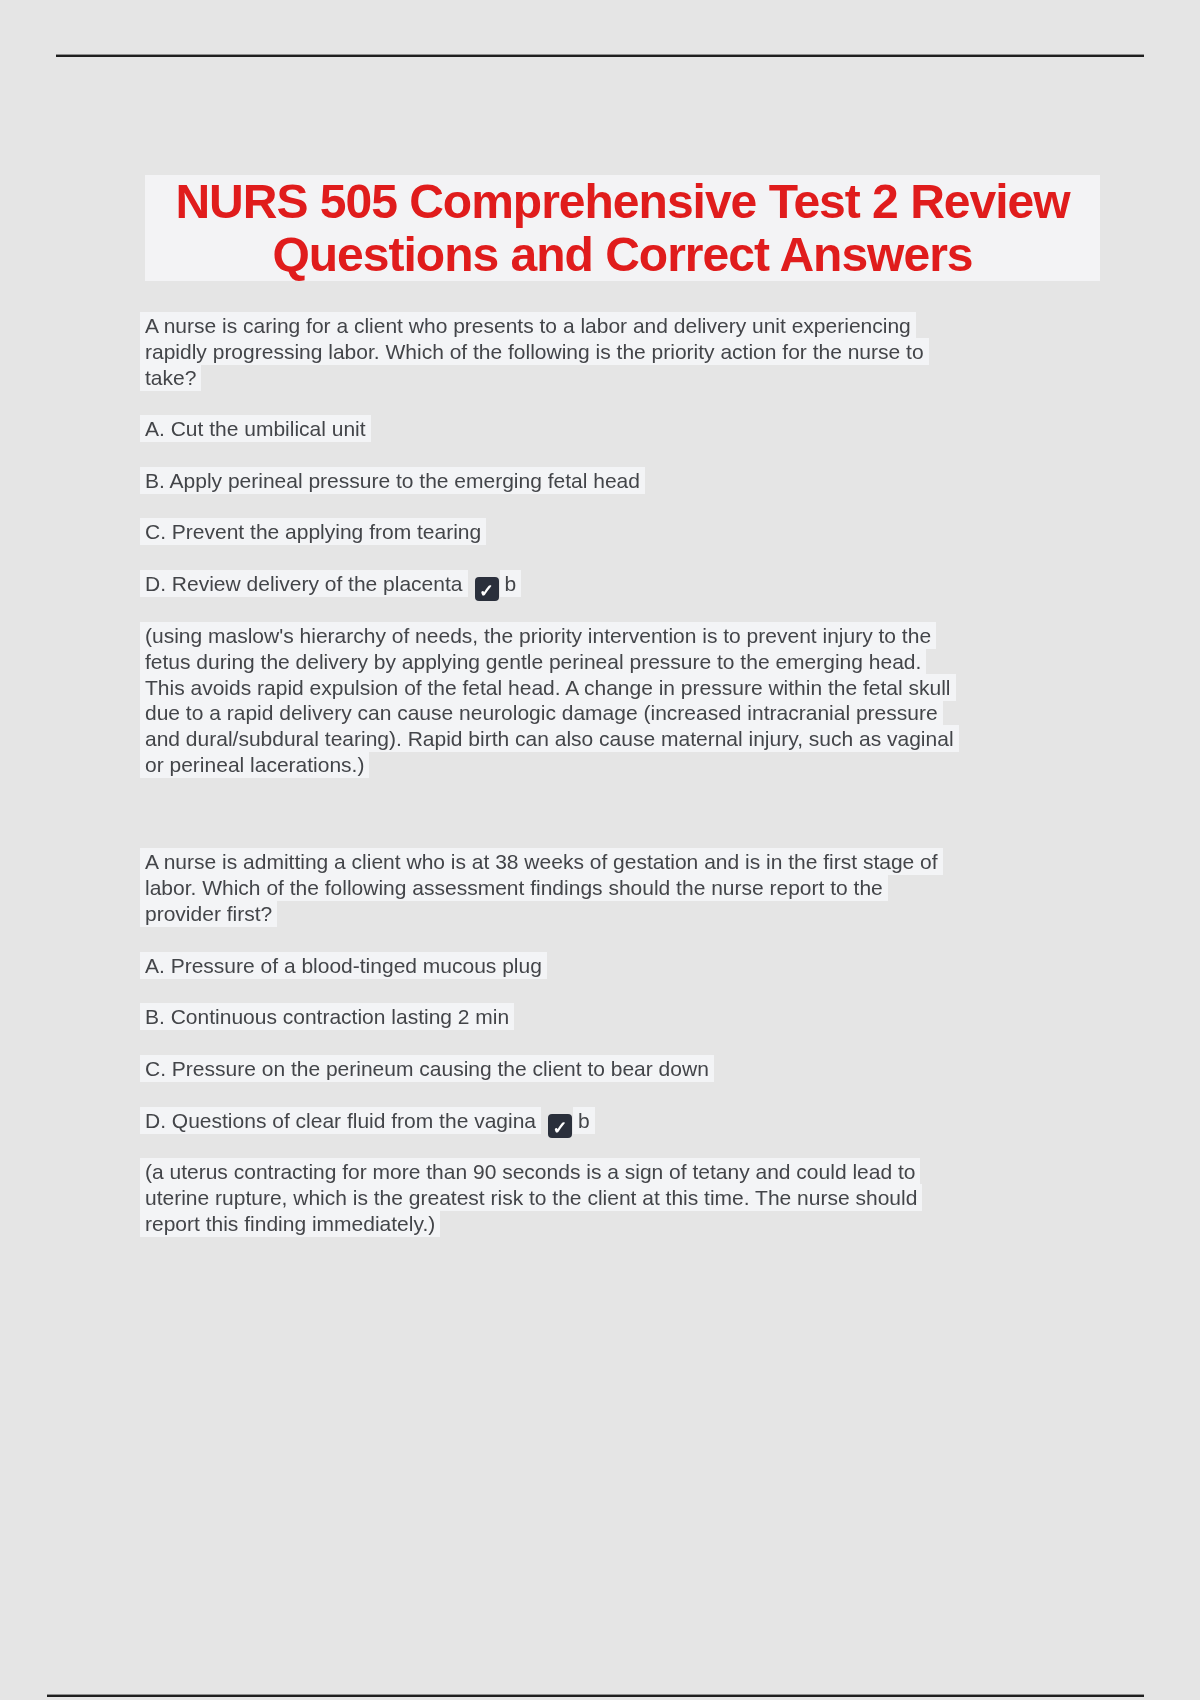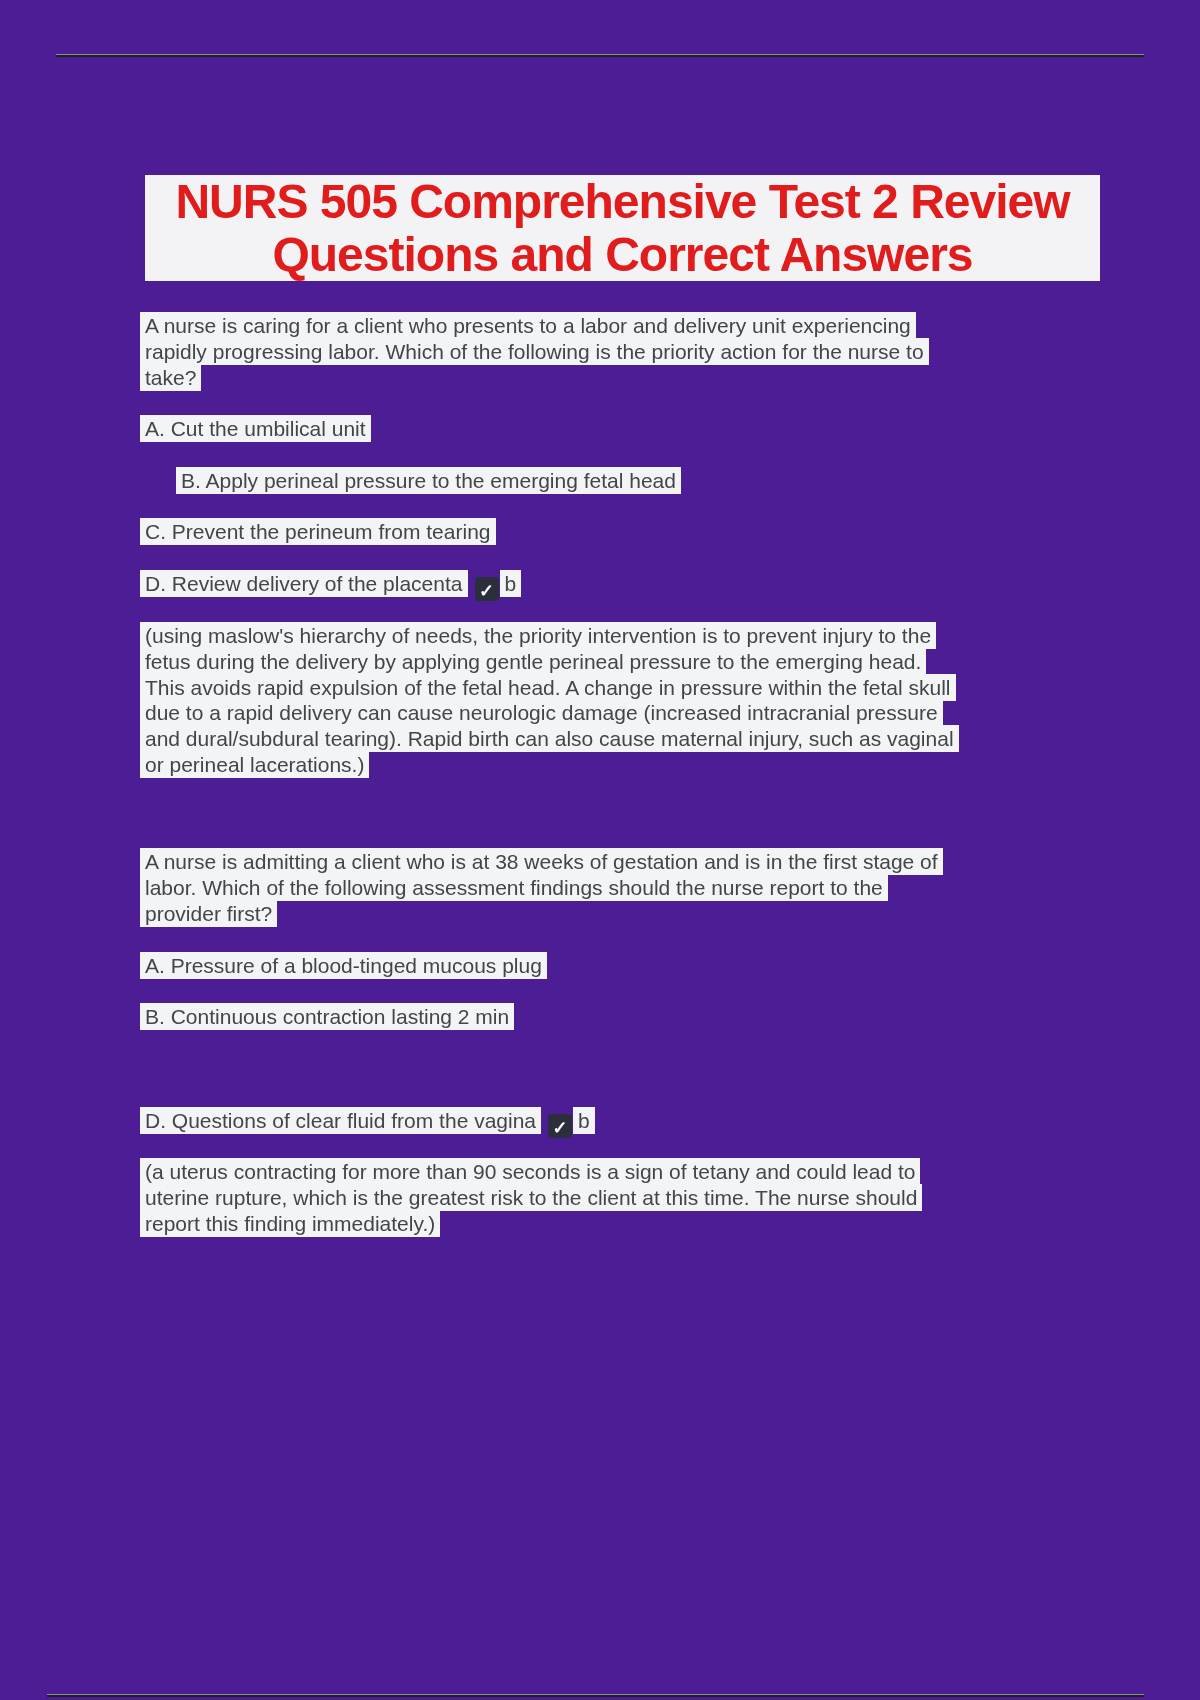--- a/index.html
+++ b/index.html
@@ -4,21 +4,21 @@
 <style>
   html, body {
     margin: 0;
     padding: 0;
     background: #ffffff;
   }
   .page {
     position: relative;
     width: 1200px;
     height: 1700px;
-    background: #4c1d95;
+    background: #e5e5e5;
     font-family: "Liberation Sans", sans-serif;
     overflow: hidden;
   }
   .rule {
     position: absolute;
     height: 3px;
     background: #1f1f1f;
     border-top: 1px solid #8f8f8f;
     box-sizing: border-box;
   }
@@ -70,21 +70,21 @@
     color: #ffffff;
     font-size: 18px;
     font-weight: bold;
     line-height: 24px;
     display: inline-block;
   }
 
   
   #q1-stem   { top: 313px; }
   #q1-opt-a  { top: 416px; }
-  #q1-opt-b  { top: 468px; margin-left: 36px; }
+  #q1-opt-b  { top: 468px; }
   #q1-opt-c  { top: 519px; }
   #q1-opt-d  { top: 571px; }
   #q1-expl   { top: 623px; }
   #q2-stem   { top: 849px; }
   #q2-opt-a  { top: 953px; }
   #q2-opt-b  { top: 1004px; }
   #q2-opt-c  { top: 1056px; }
   #q2-opt-d  { top: 1108px; }
   #q2-expl   { top: 1159px; }
   #q3-stem   { top: 1261px; }
@@ -100,39 +100,40 @@
 Questions and Correct Answers</h1>
 
   <div class="block" id="q1-stem"><span class="hl">A nurse is caring for a client who presents to a labor and delivery unit experiencing
 rapidly progressing labor. Which of the following is the priority action for the nurse to
 take?</span></div>
 
   <div class="block" id="q1-opt-a"><span class="hl">A. Cut the umbilical unit</span></div>
 
   <div class="block" id="q1-opt-b"><span class="hl">B. Apply perineal pressure to the emerging fetal head</span></div>
 
-  <div class="block" id="q1-opt-c"><span class="hl">C. Prevent the perineum from tearing</span></div>
+  <div class="block" id="q1-opt-c"><span class="hl">C. Prevent the applying from tearing</span></div>
 
   <div class="block" id="q1-opt-d"><span class="hl">D. Review delivery of the placenta</span><span class="checkbox"><span class="check-glyph">✓</span></span><span class="hl">b</span></div>
 
   <div class="block" id="q1-expl"><span class="hl">(using maslow's hierarchy of needs, the priority intervention is to prevent injury to the
 fetus during the delivery by applying gentle perineal pressure to the emerging head.
 This avoids rapid expulsion of the fetal head. A change in pressure within the fetal skull
 due to a rapid delivery can cause neurologic damage (increased intracranial pressure
 and dural/subdural tearing). Rapid birth can also cause maternal injury, such as vaginal
 or perineal lacerations.)</span></div>
 
   <div class="block" id="q2-stem"><span class="hl">A nurse is admitting a client who is at 38 weeks of gestation and is in the first stage of
 labor. Which of the following assessment findings should the nurse report to the
 provider first?</span></div>
 
   <div class="block" id="q2-opt-a"><span class="hl">A. Pressure of a blood-tinged mucous plug</span></div>
 
   <div class="block" id="q2-opt-b"><span class="hl">B. Continuous contraction lasting 2 min</span></div>
 
+  <div class="block" id="q2-opt-c"><span class="hl">C. Pressure on the perineum causing the client to bear down</span></div>
 
   <div class="block" id="q2-opt-d"><span class="hl">D. Questions of clear fluid from the vagina</span><span class="checkbox"><span class="check-glyph">✓</span></span><span class="hl">b</span></div>
 
   <div class="block" id="q2-expl"><span class="hl">(a uterus contracting for more than 90 seconds is a sign of tetany and could lead to
 uterine rupture, which is the greatest risk to the client at this time. The nurse should
 report this finding immediately.)</span></div>
 
 
   <div class="rule rule-bottom"></div>
 

